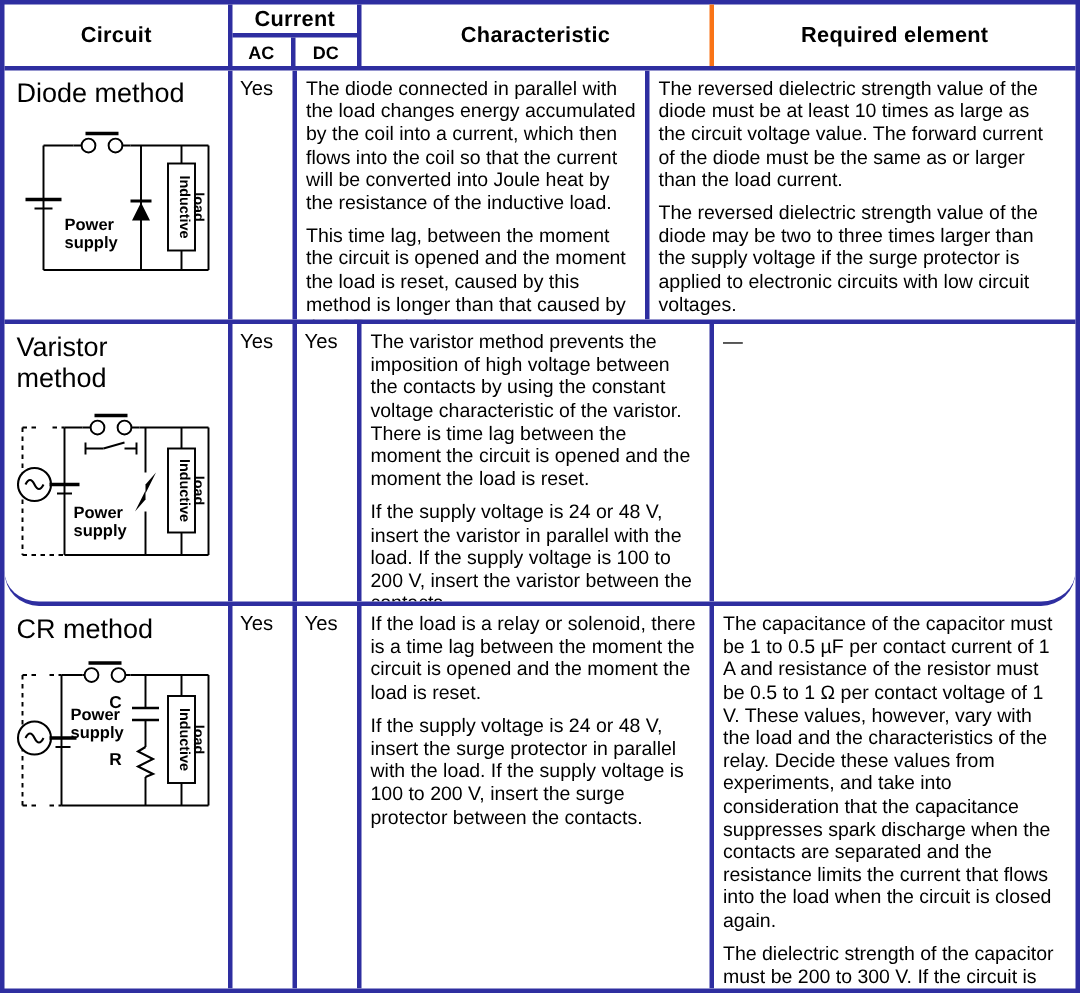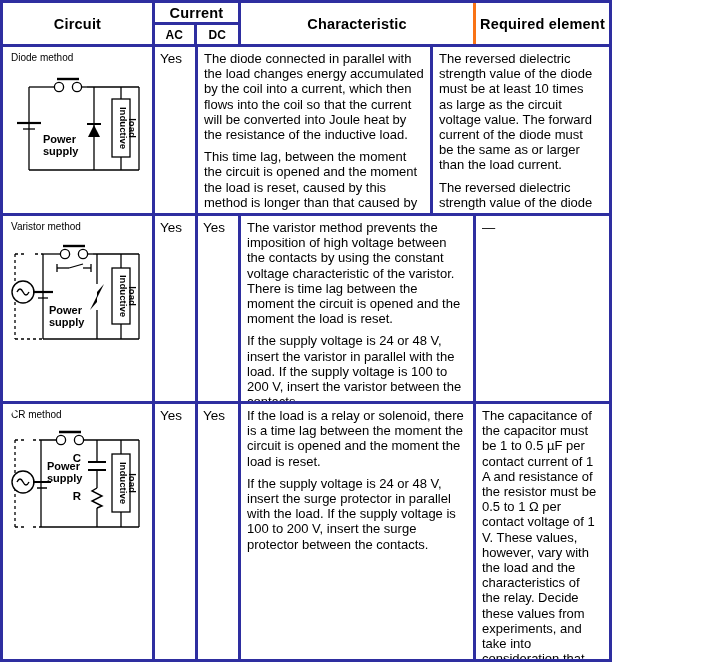--- a/index.html
+++ b/index.html
@@ -9,21 +9,21 @@
   }
   body {
     width: 720px;
     height: 662px;
     font-family: "Liberation Sans", sans-serif;
     color: #000000;
     overflow: hidden;
   }
 
   #table-root {
-    width: 612px;
+    width: 720px;
     height: 662px;
     box-sizing: border-box;
     border: 3px solid #2e2ea0;
     background: #ffffff;
     display: flex;
     flex-direction: column;
   }
 
   
   .header-row {
@@ -94,21 +94,21 @@
 
   
   .data-row {
     display: flex;
     border-bottom: 3px solid #2e2ea0;
     box-sizing: border-box;
     overflow: hidden;
   }
   .data-row.last { border-bottom: none; }
   .row-1 { flex: 0 0 169px; }
-  .row-2 { flex: 0 0 188px; }
+  .row-2 { flex: 0 0 188px; border-radius: 23px; }
   .row-3 { flex: 1 1 auto; border-radius: 31px; }
 
   .cell-circuit {
     flex: 0 0 152px;
     border-right: 3px solid #2e2ea0;
     box-sizing: border-box;
     position: relative;
     padding: 4px 0 0 6px;
     overflow: hidden;
   }
@@ -126,21 +126,21 @@
     padding: 4px 6px 0 6px;
     overflow: hidden;
   }
   .cell-req {
     flex: 1 1 auto;
     box-sizing: border-box;
     padding: 4px 12px 0 6px;
     overflow: hidden;
   }
   .method-title {
-    font-size: 10px;
+    font-size: 18px;
     margin: 1px 16px 0 2px;
   }
   .para {
     font-size: 13px;
     line-height: 1.17;
     margin: 0 0 7px 0;
     text-align: left;
   }
   .dash {
     font-size: 13.2px;

